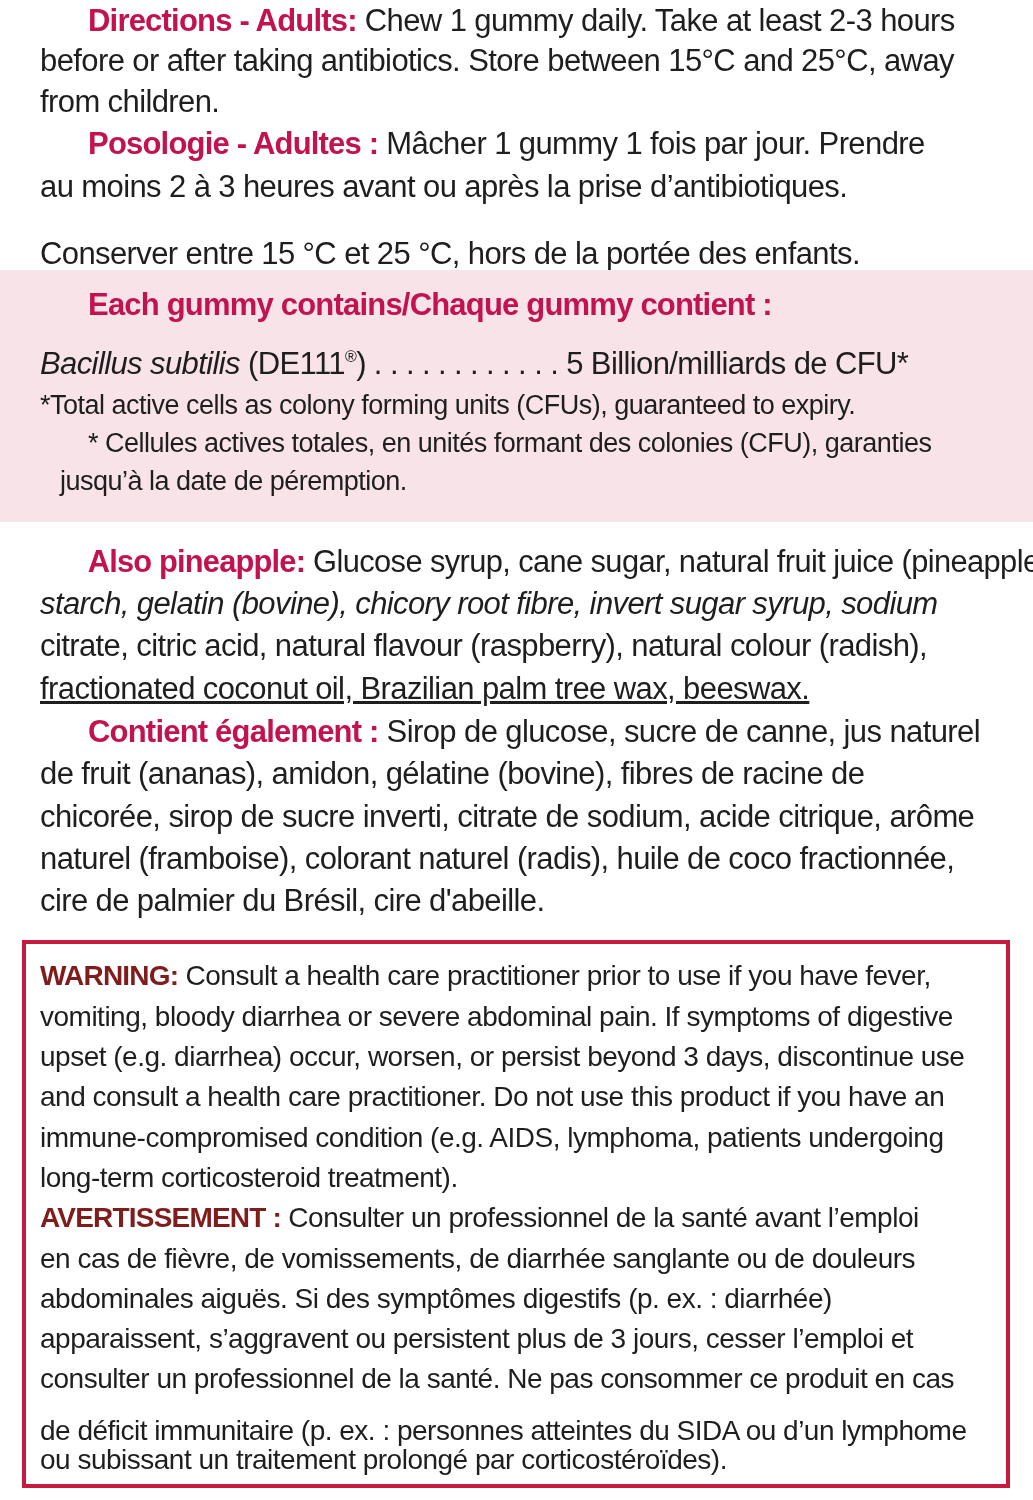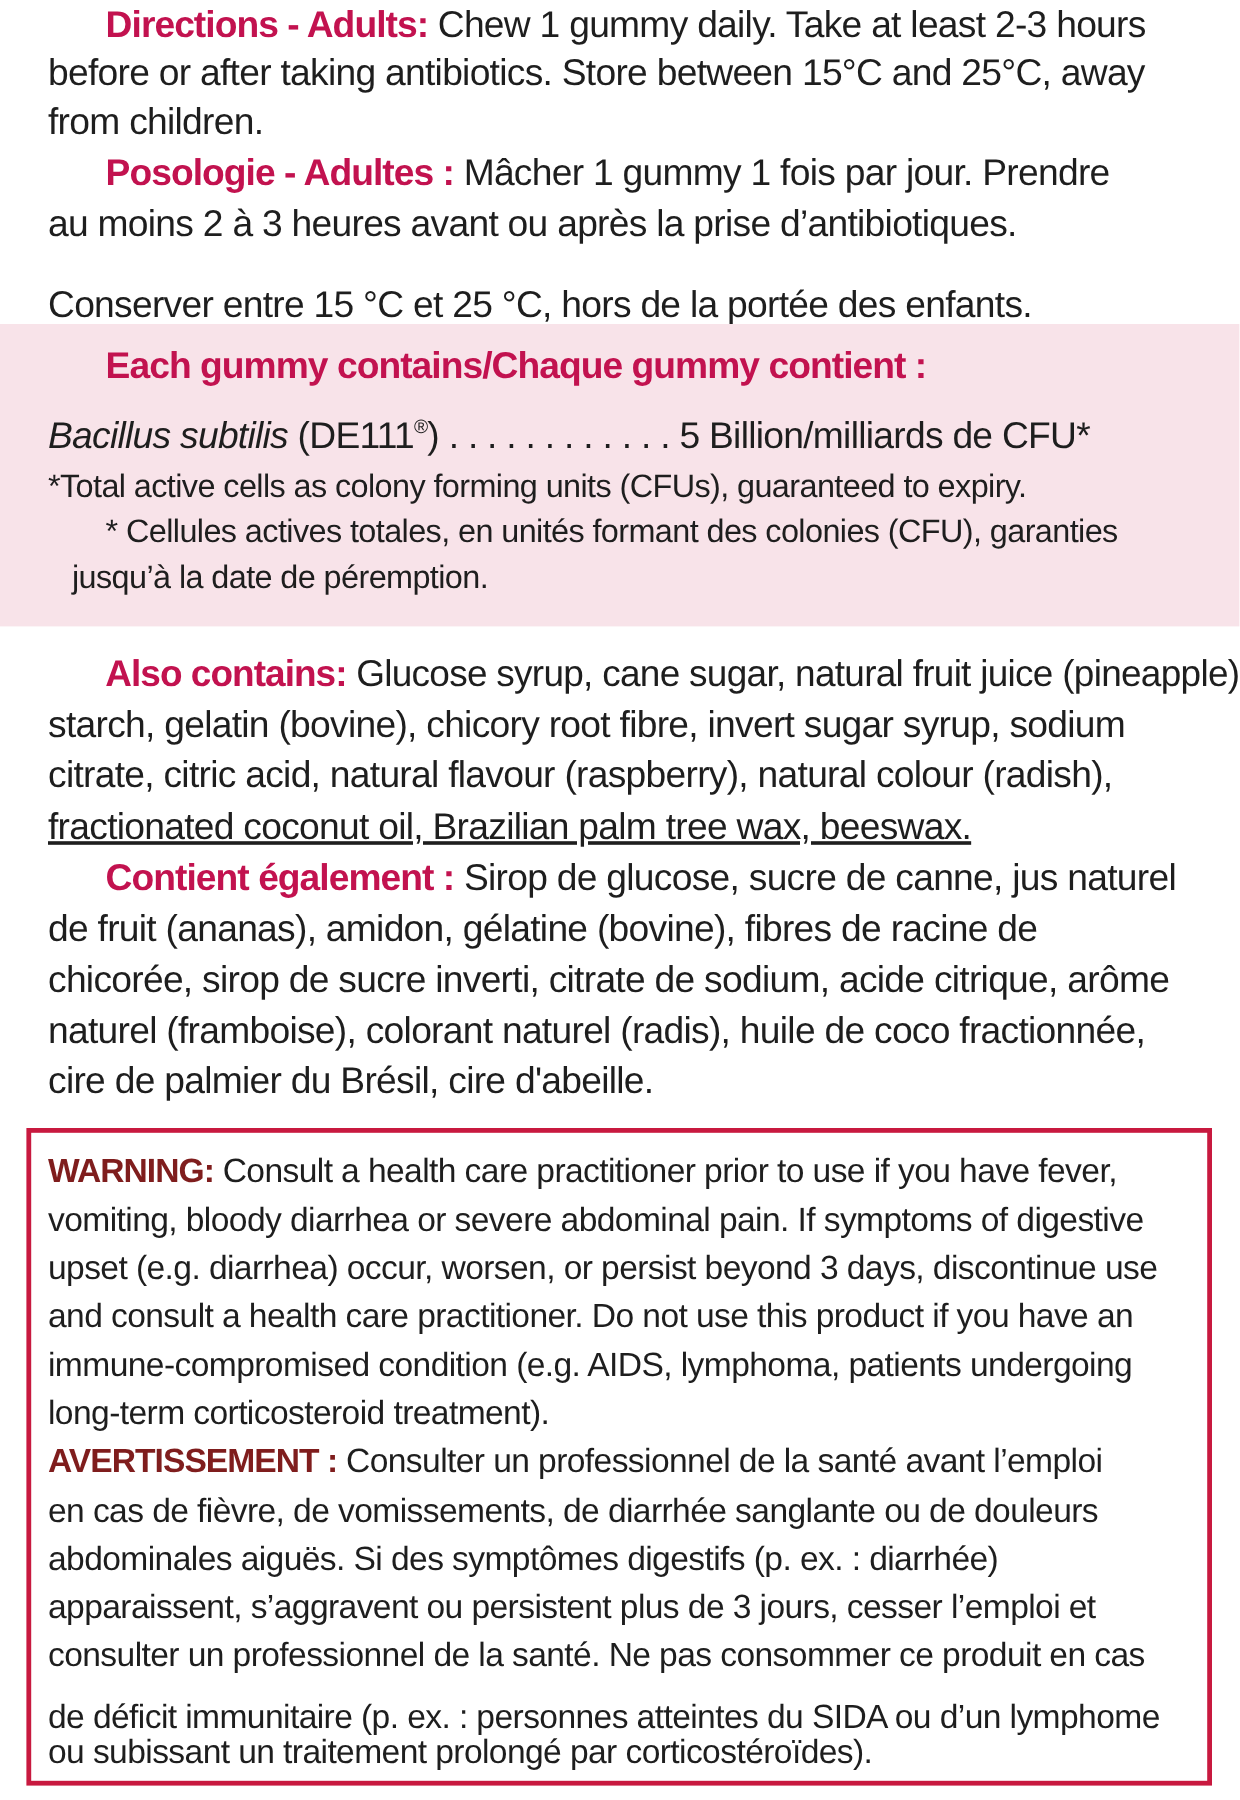--- a/index.html
+++ b/index.html
@@ -50,23 +50,23 @@
   <div class="line" style="top:336px;">
     <span class="ital">Bacillus subtilis</span><span> (DE111</span><sup>®</sup><span>)</span><span> . . . . . . . . . . . . </span><span>5 Billion/milliards de CFU*</span>
   </div>
   <div class="line small" style="top:385px;">*Total active cells as colony forming units (CFUs), guaranteed to expiry.</div>
   <div class="line small" style="top:423px;margin-left:48px;">* Cellules actives totales, en unités formant des colonies (CFU), garanties</div>
   <div class="line small" style="top:461px; left:60px;">jusqu’à la date de péremption.</div>
 </div>
 
 <div>
   <div class="line" style="top: 541px; transform-origin: left top; transform: scaleX(0.993743);">
-    <span class="lbl">Also contains:</span><span> Glucose syrup, cane sugar, natural fruit juice (pineapple),</span>
+    <span class="lbl">Also pineapple:</span><span> Glucose syrup, cane sugar, natural fruit juice (pineapple),</span>
   </div>
-  <div class="line" style="top:583px;">starch, gelatin (bovine), chicory root fibre, invert sugar syrup, sodium</div>
+  <div class="line" style="top:583px;font-style:italic;">starch, gelatin (bovine), chicory root fibre, invert sugar syrup, sodium</div>
   <div class="line" style="top:625px;">citrate, citric acid, natural flavour (raspberry), natural colour (radish),</div>
   <div class="line" style="top:668px;text-decoration:underline;">fractionated coconut oil, Brazilian palm tree wax, beeswax.</div>
   <div class="line" style="top:711px;">
     <span class="lbl">Contient également :</span><span> Sirop de glucose, sucre de canne, jus naturel</span>
   </div>
   <div class="line" style="top:753px;">de fruit (ananas), amidon, gélatine (bovine), fibres de racine de</div>
   <div class="line" style="top:796px;">chicorée, sirop de sucre inverti, citrate de sodium, acide citrique, arôme</div>
   <div class="line" style="top:838px;">naturel (framboise), colorant naturel (radis), huile de coco fractionnée,</div>
   <div class="line" style="top:880px;">cire de palmier du Brésil, cire d'abeille.</div>
 </div>

